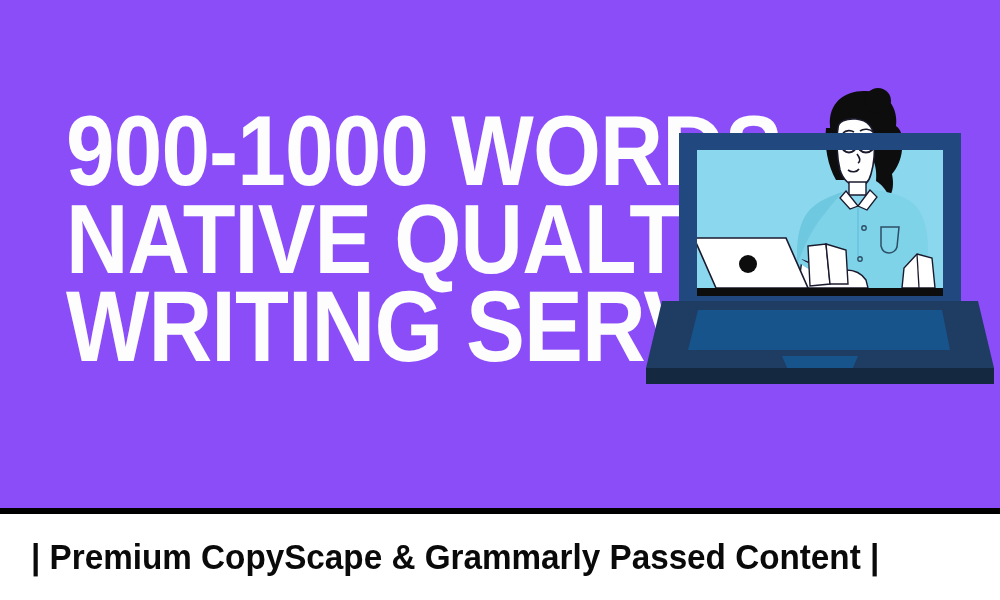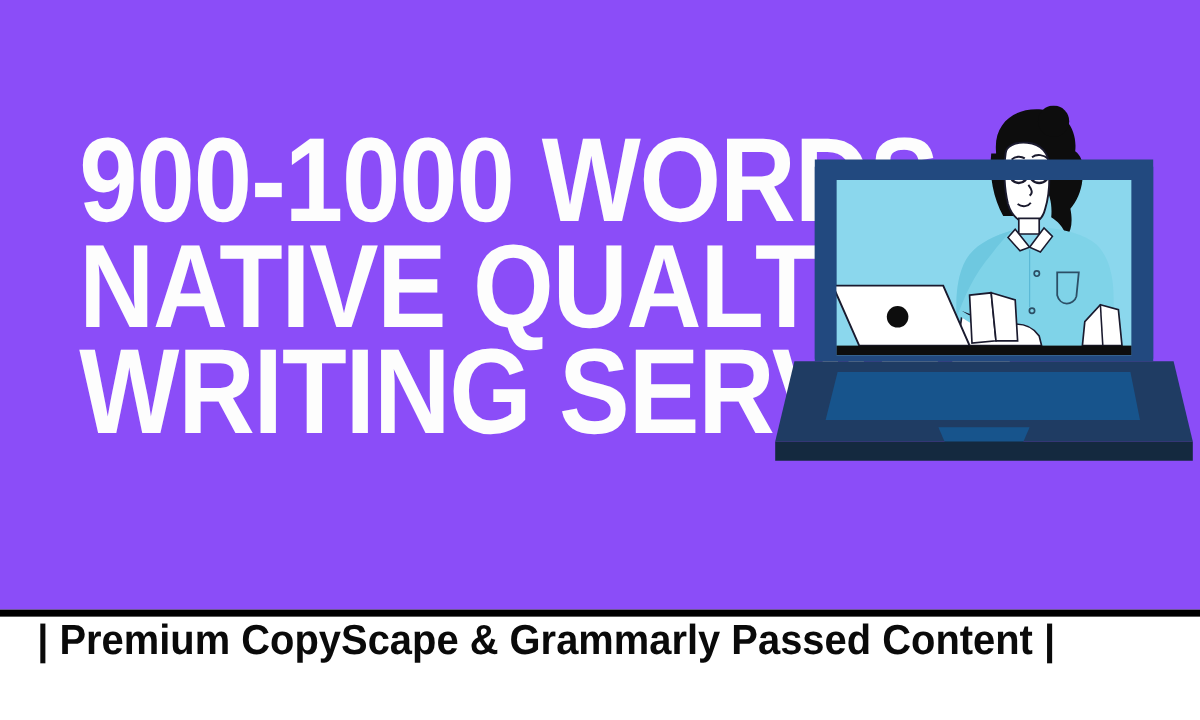--- a/index.html
+++ b/index.html
@@ -66,20 +66,21 @@
   #illustration svg { display: block; }
 
   
   #footer {
     position: absolute;
     left: 0; top: 514px;
     width: 1000px;
     height: 86px;
     background: #ffffff;
     display: flex;
+    align-items: center;
   }
   #footer-text {
     margin-left: 31px;
     color: #0a0a0a;
     font-family: "Liberation Sans Narrow", "Liberation Sans", sans-serif;
     font-weight: bold;
     font-size: 35px;
     letter-spacing: 0px;
     white-space: nowrap;
     transform: scaleX(0.95);

